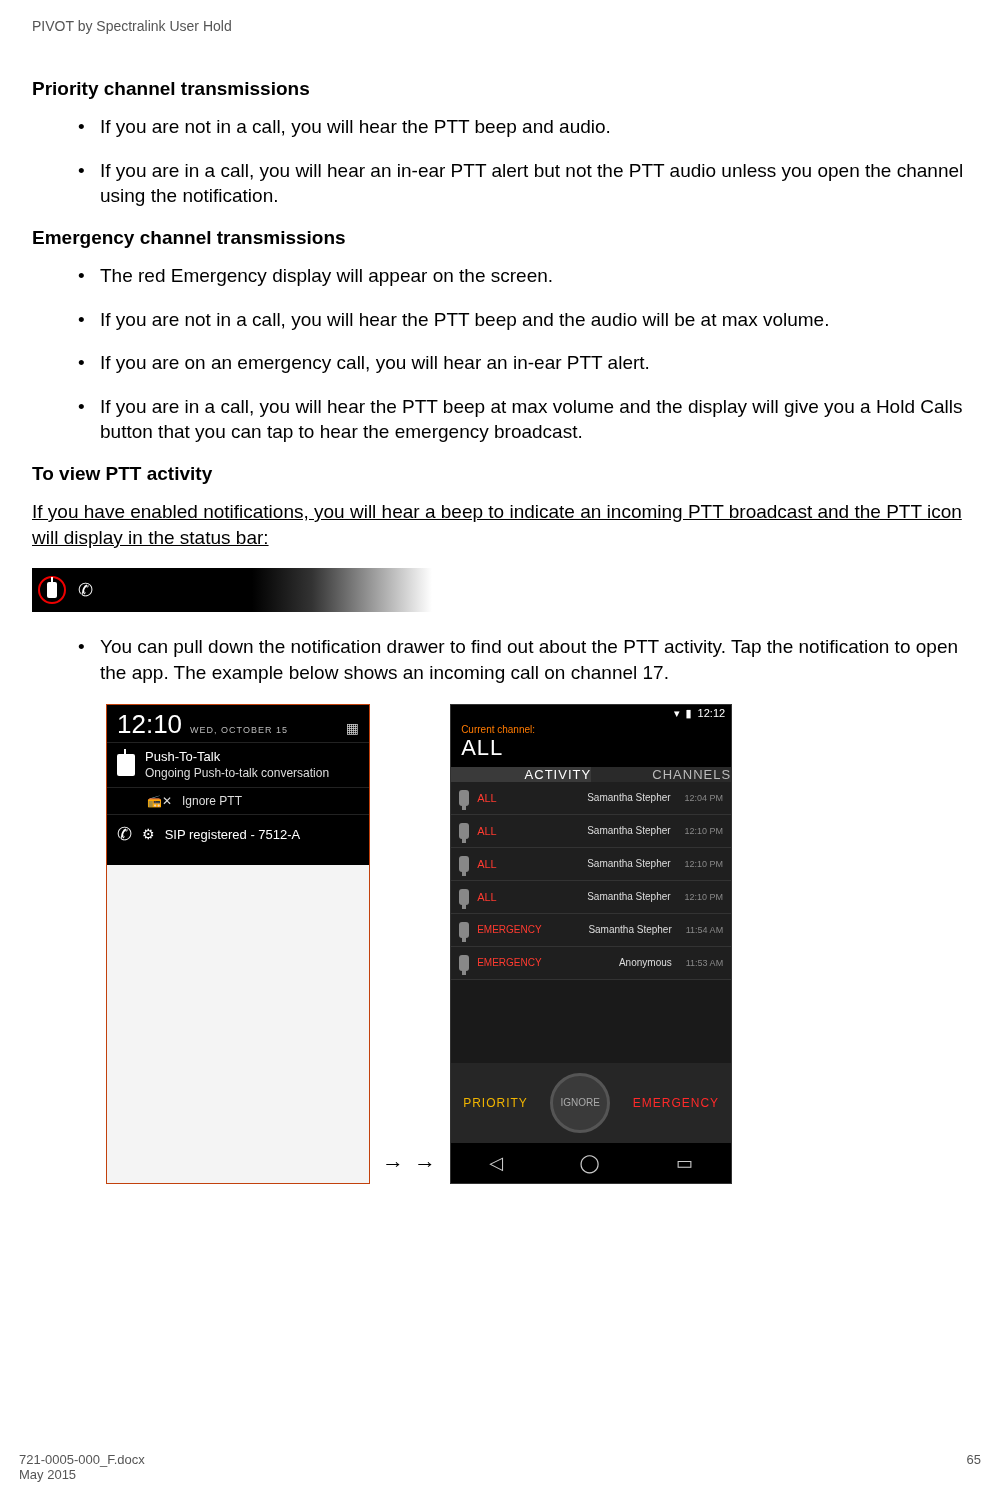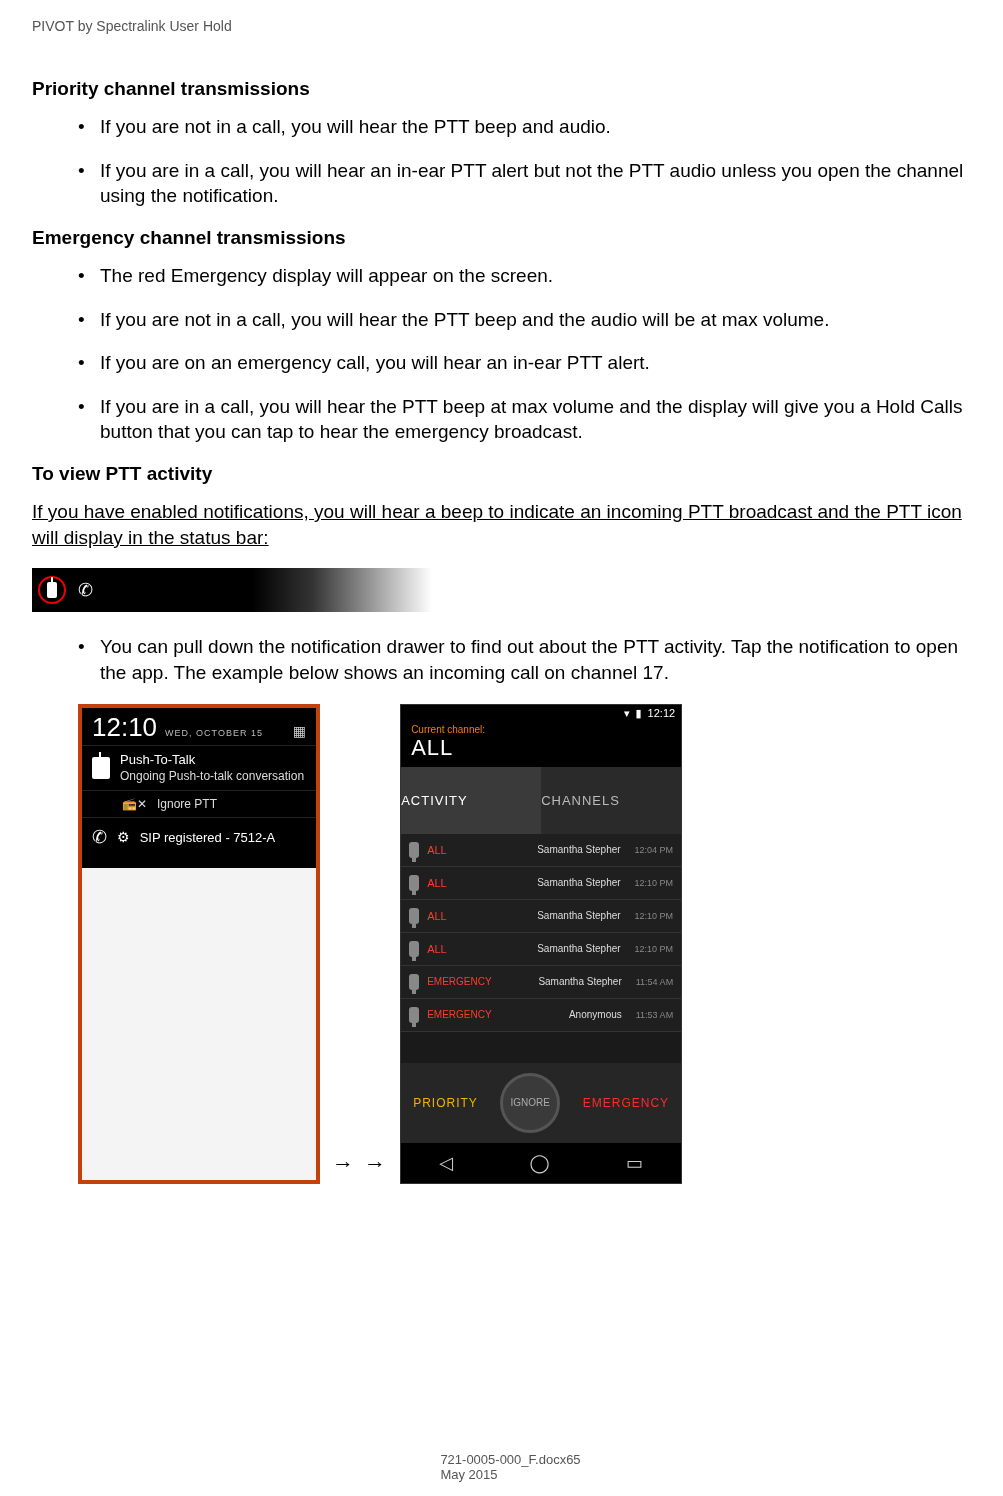--- a/index.html
+++ b/index.html
@@ -86,25 +86,26 @@
     gap: 12px;
   }
   .arrow-sep {
     font-size: 22px;
     letter-spacing: 2px;
     padding-bottom: 10px;
   }
 
   
   .phone1 {
-    width: 242px;
+    width: 264px;
     height: 480px;
     background: #f4f4f4;
-    border: 4px solid #c2410c;
+    border: 1px solid #c2410c;
     overflow: hidden;
+    margin-left: 28px;
   }
   .p1-top {
     background: #000;
     color: #fff;
     height: 160px;
   }
   .p1-statusrow {
     display: flex;
     align-items: baseline;
     padding: 4px 10px 2px 10px;
@@ -157,21 +158,21 @@
   .p2-status {
     display: flex; justify-content: flex-end; align-items: center;
     font-size: 11px; padding: 2px 6px; gap: 6px;
     background: #000;
   }
   .p2-header { padding: 2px 10px 6px 10px; background: #000;}
   .p2-cur { font-size: 10px; color: #ff7a00; }
   .p2-all { font-size: 22px; font-weight: 400; letter-spacing: 1px; }
   .p2-tabs { display: flex; background: #2a2a2a; }
   .p2-tab {
-    flex: 1; text-align: left; padding: 26px 0;
+    flex: 1; text-align: right; padding: 0 0;
     font-size: 13px; letter-spacing: 1px;
     color: #bbb;
   }
   .p2-tab.active { background: #3a3a3a; color: #fff; }
   .p2-list { flex: 1; overflow: hidden; }
   .p2-row {
     display: flex; align-items: center;
     padding: 8px 8px;
     border-bottom: 1px solid #333;
     background: #1f1f1f;
@@ -208,26 +209,26 @@
   .p2-nav {
     display: flex; justify-content: space-around; align-items: center;
     background: #000; height: 40px;
   }
   .p2-nav .navbtn { color: #ccc; font-size: 18px; }
 
   
   .footer {
     position: absolute;
     bottom: 14px;
-    left: 40px;
+    left: 19px;
     right: 22px;
     font-size: 13px;
     color: #555;
     display: flex;
-    justify-content: center;
+    justify-content: space-between;
   }
 </style>
 </head>
 <body>
 
 <div class="header-guide">PIVOT by Spectralink User Hold</div>
 
 <div class="section-title">Priority channel transmissions</div>
 <ul class="bulleted">
   <li>If you are not in a call, you will hear the PTT beep and audio.</li>

